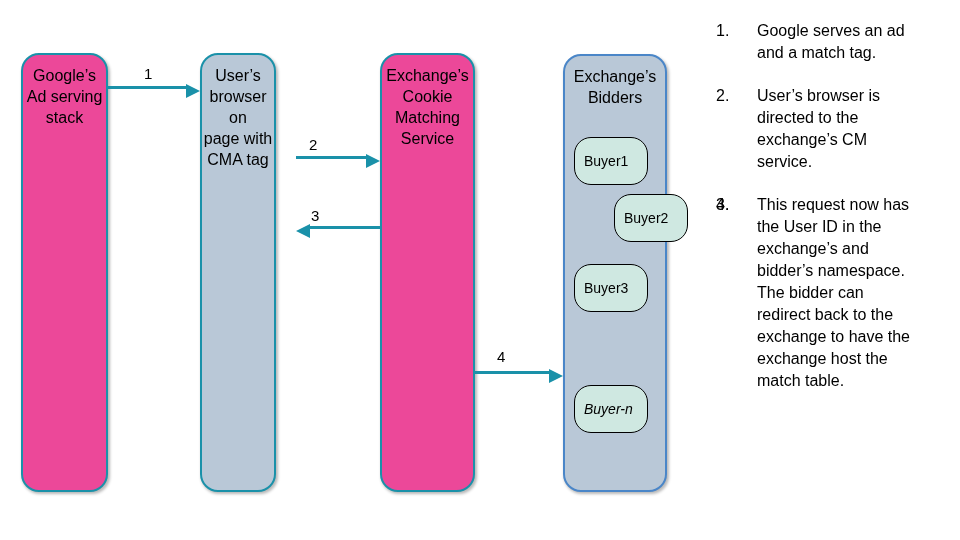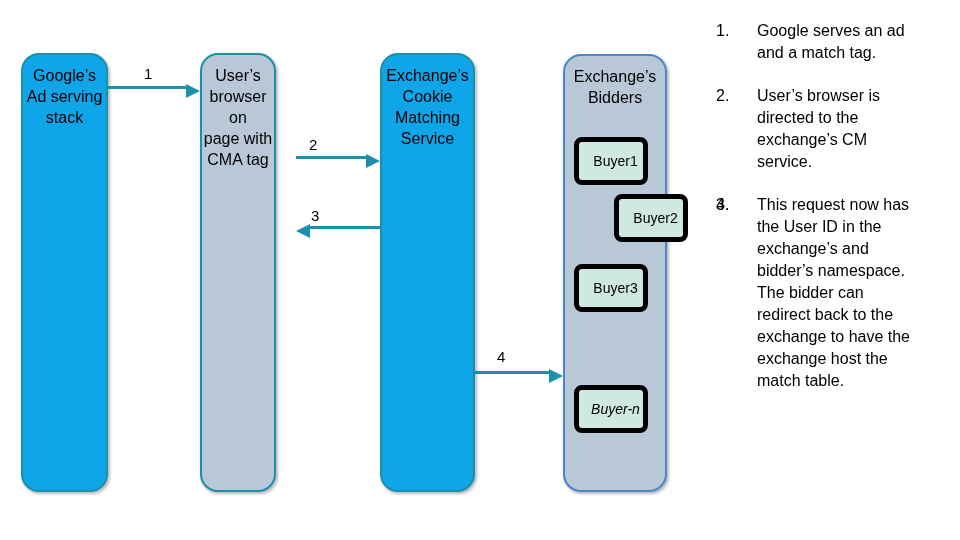--- a/index.html
+++ b/index.html
@@ -14,48 +14,47 @@
 
   
   .node {
     position: absolute;
     box-sizing: border-box;
     border: 2px solid #1a91a9;
     border-radius: 18px;
     box-shadow: 1.5px 2px 3px rgba(0,0,0,0.28);
     text-align: center;
   }
-  .node-green { background: #0ea5e9; }
+  .node-green { background: #ec4899; }
   .node-blue  { background: #b9c8d7; }
   .node-bidders { border-color: #4a86c8; }
   .node-label {
     white-space: pre-line;
     font-size: 16px;
     line-height: 21px;
     padding-top: 10px;
   }
   #node-1 { left: 21px;  top: 53px; width: 87px;  height: 439px; }
   #node-2 { left: 200px; top: 53px; width: 76px;  height: 439px; }
   #node-3 { left: 380px; top: 53px; width: 95px;  height: 439px; }
   #node-4 { left: 563px; top: 54px; width: 104px; height: 438px; }
 
   
   .buyer {
     position: absolute;
     left: 574px;
     width: 74px; height: 48px;
     box-sizing: border-box;
     background: #cfe8e1;
-    border: 5px solid #000000;
-    border-radius: 8px;
+    border: 1px solid #000000;
+    border-radius: 17px;
     display: flex;
     align-items: center;
     padding-left: 9px;
     font-size: 14px;
-    justify-content: center;
   }
   #buyer-1 { top: 137px; }
   #buyer-2 { top: 194px; margin-left: 40px; }
   #buyer-3 { top: 264px; }
   #buyer-4 { top: 385px; font-style: italic; }
 
   
   .arrow {
     position: absolute;
     height: 0;

